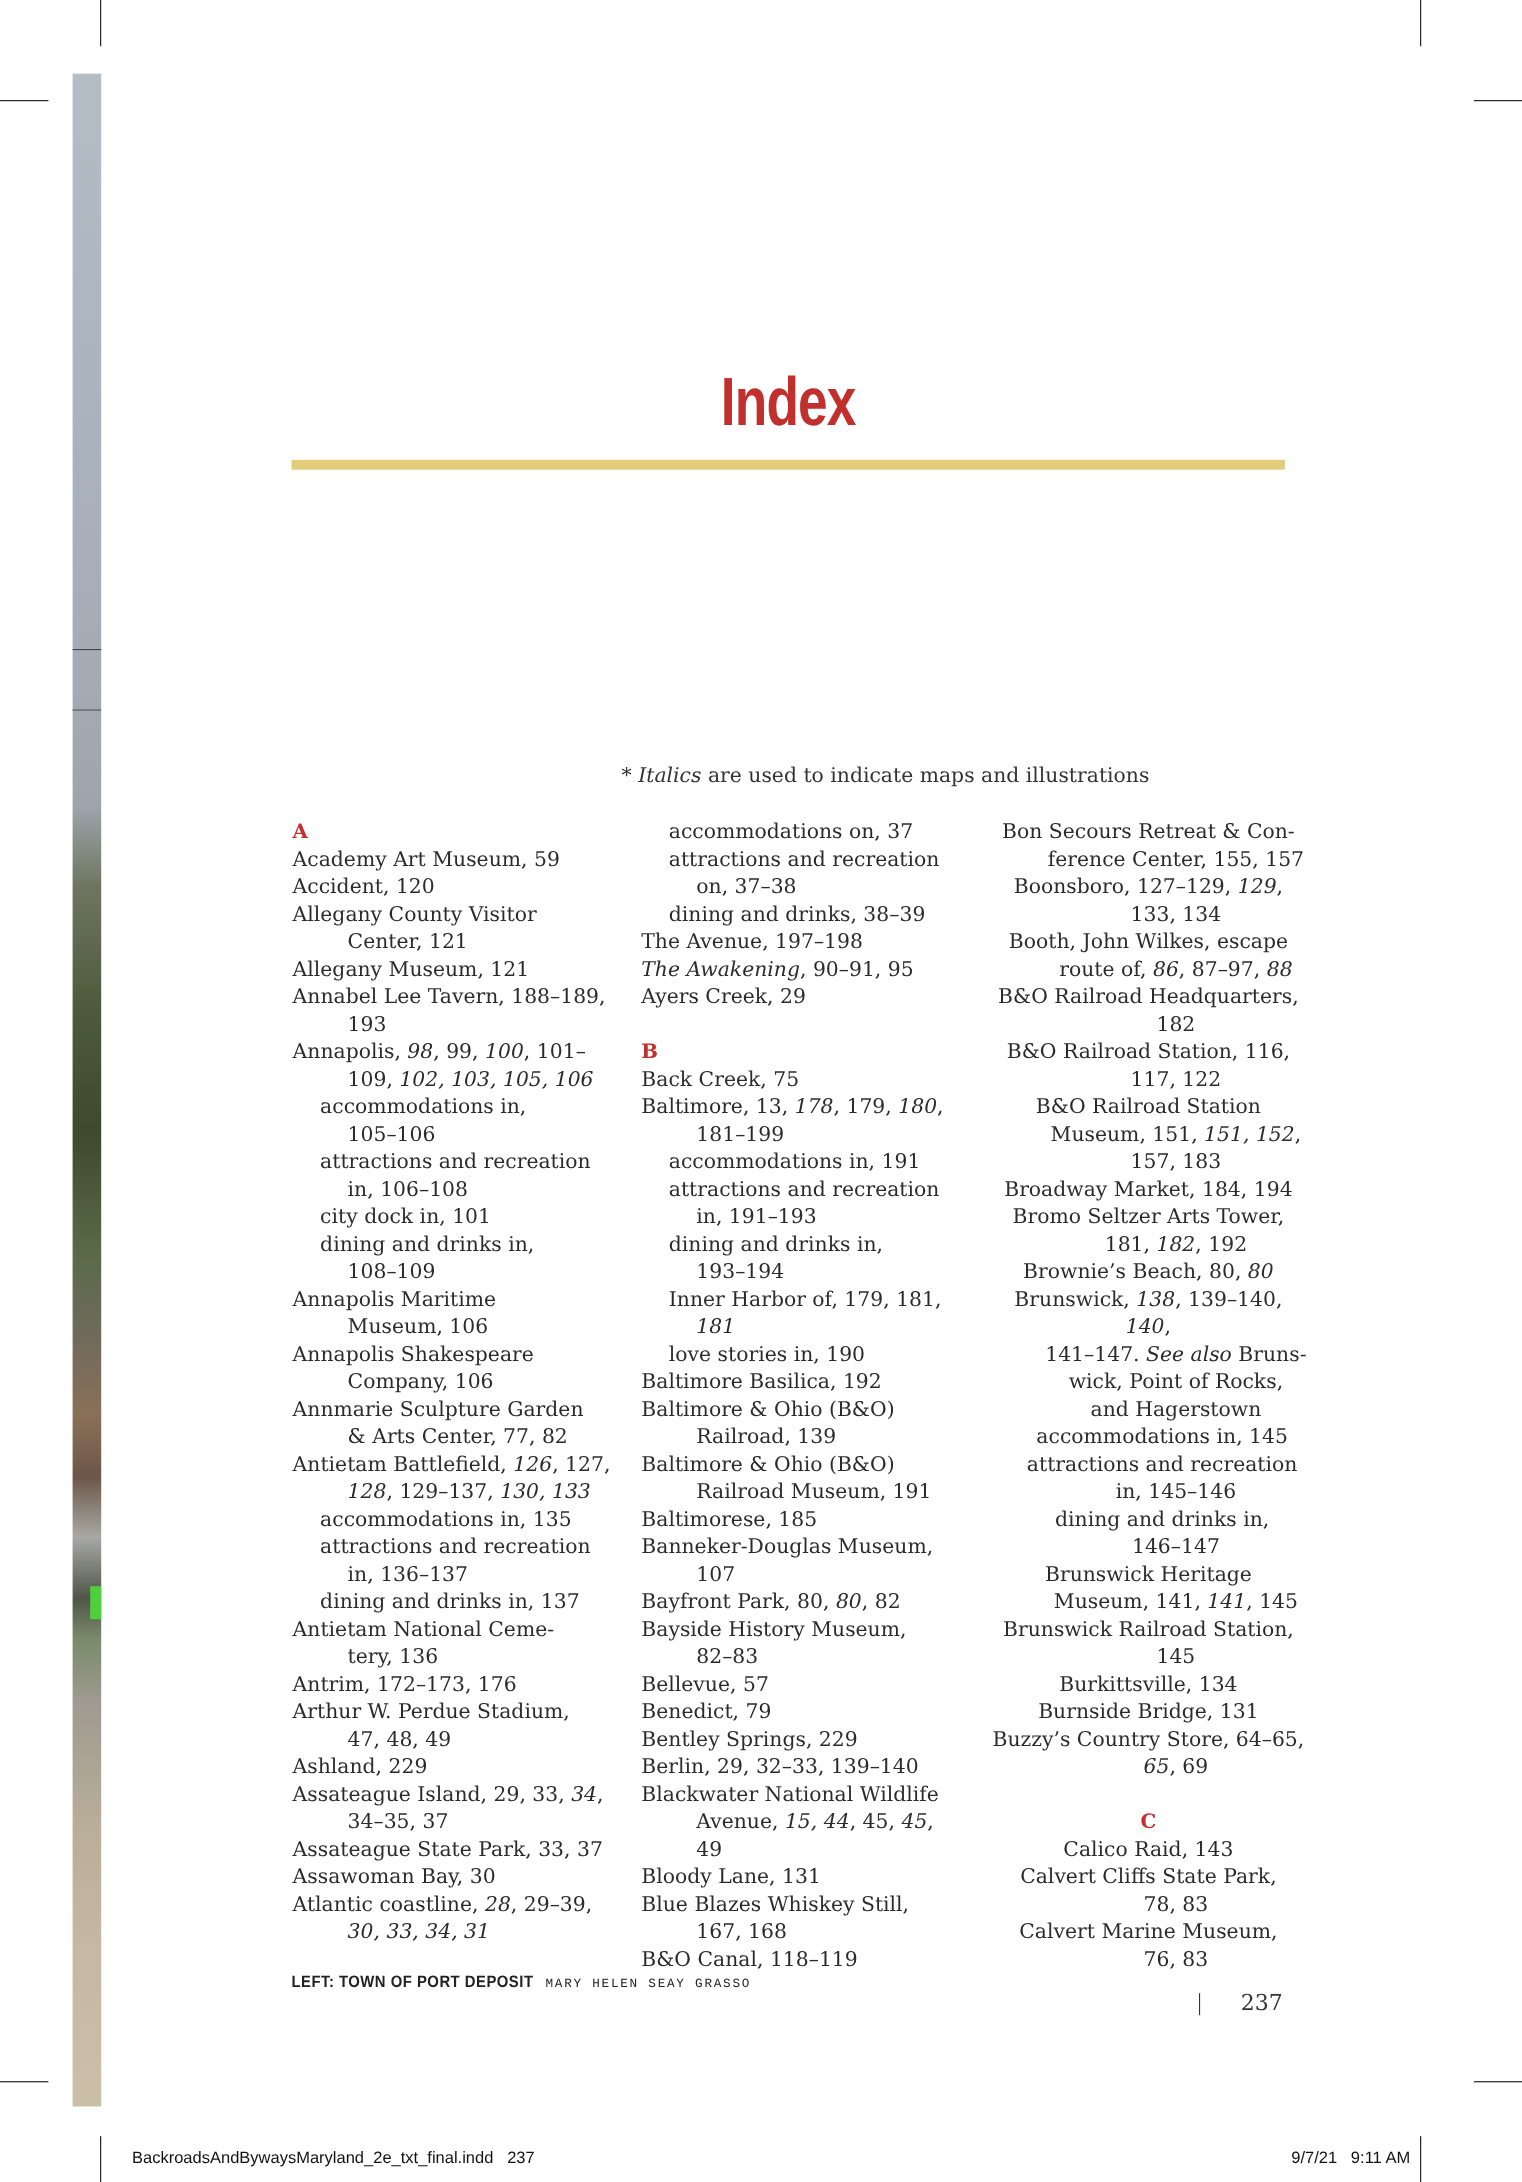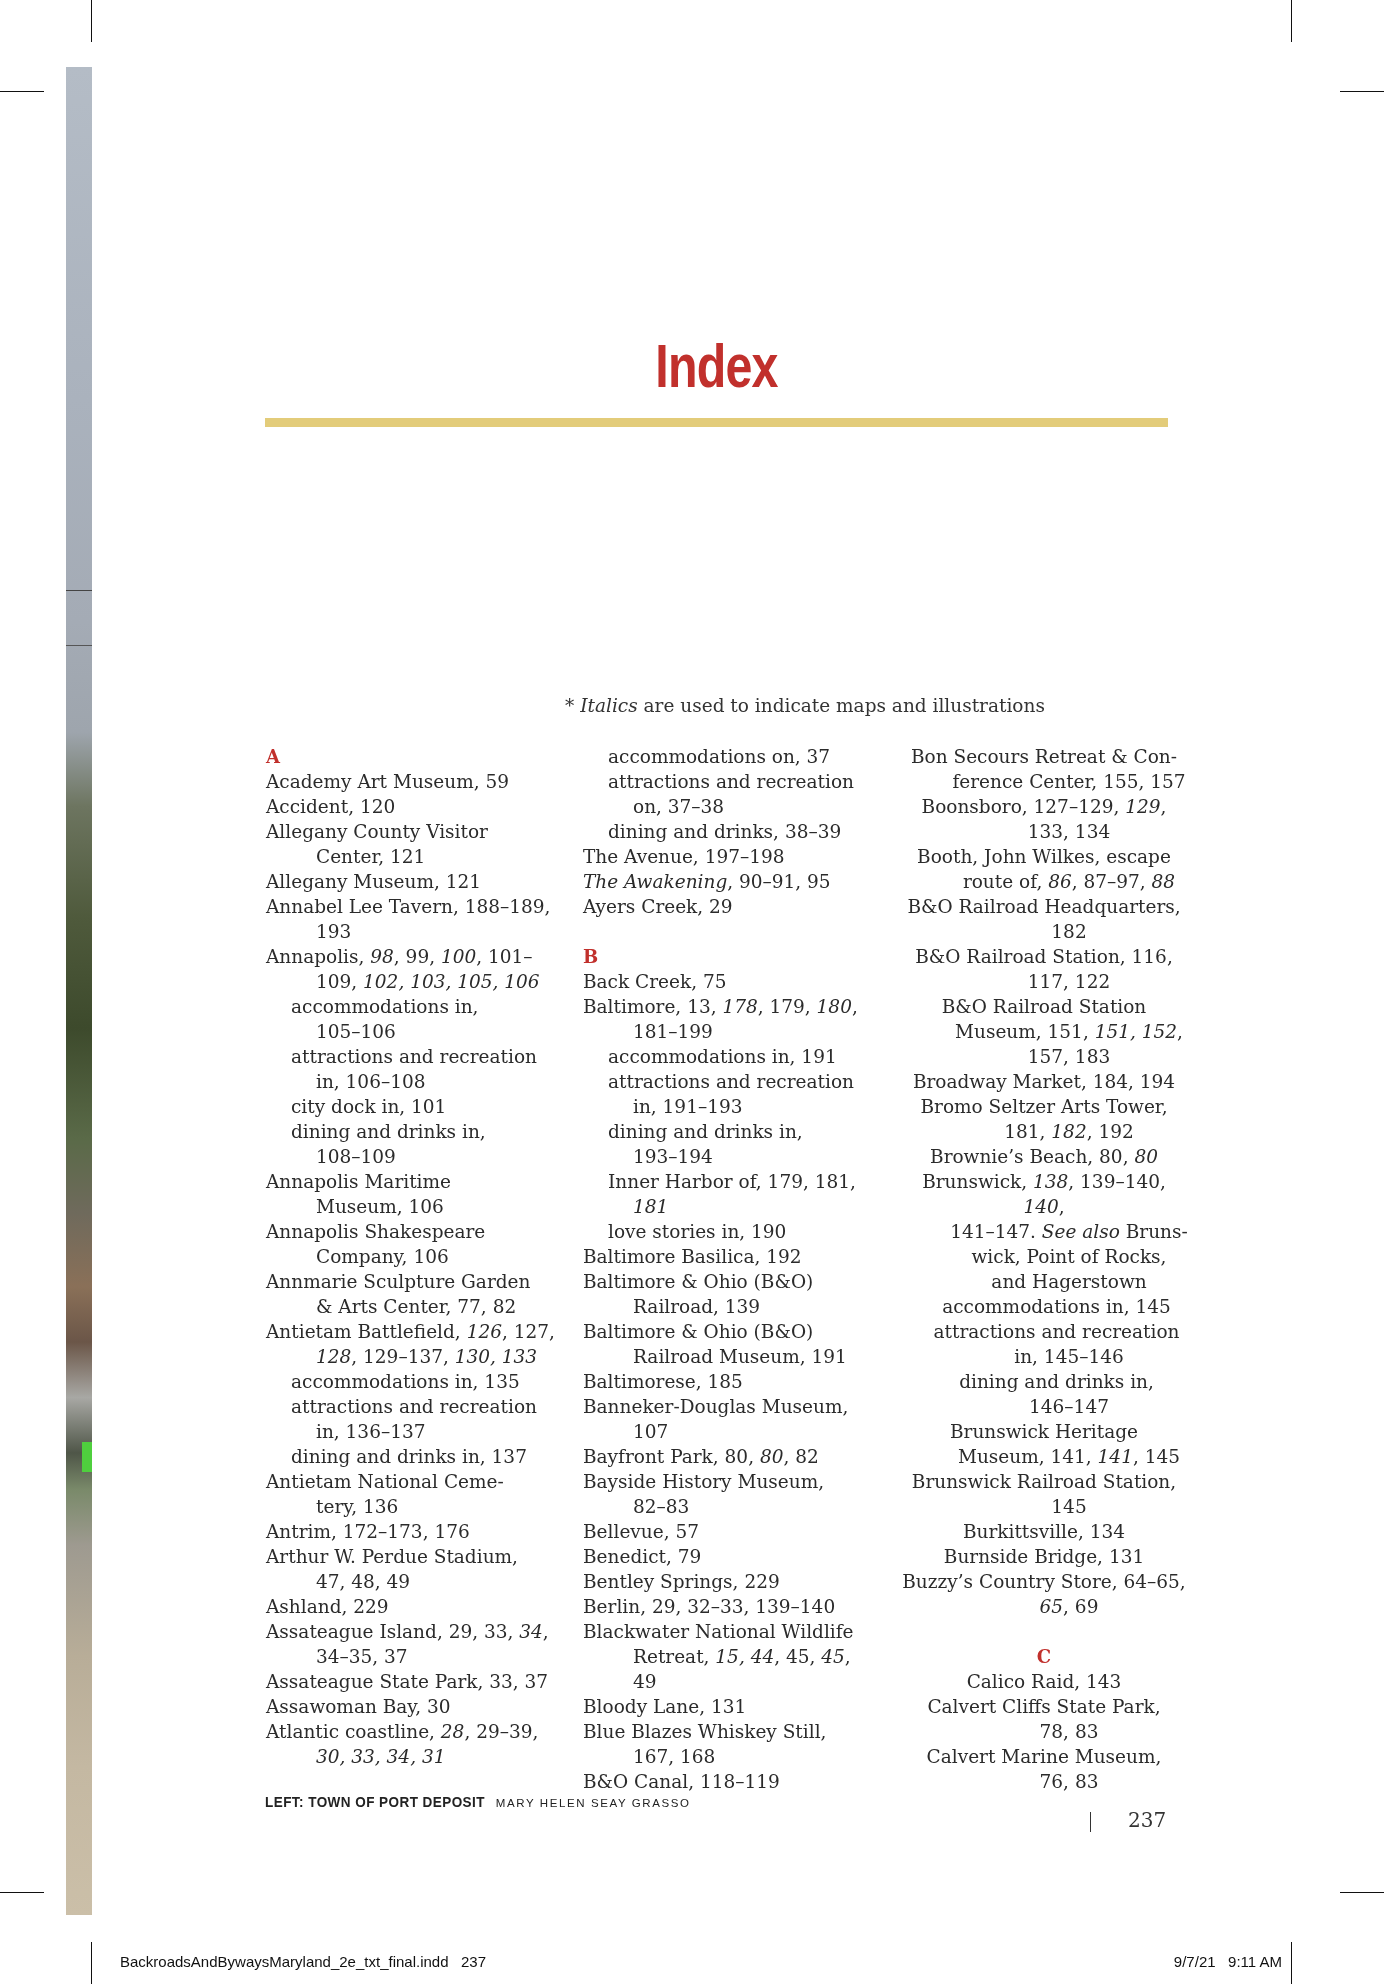--- a/index.html
+++ b/index.html
@@ -46,21 +46,21 @@
   .l0 { padding-left: 0; }
   .l1 { padding-left: 25px; }
   .l2 { padding-left: 50px; }
   .it { font-style: italic; }
 
   .caption {
     position: absolute; left: 265px; top: 1793px; white-space: nowrap;
     font-family: "Liberation Sans", "DejaVu Sans", sans-serif; color: #222;
   }
   .caption .bold { font-weight: bold; font-size: 15px; letter-spacing: 0.5px; display:inline-block; transform: scaleX(0.9); transform-origin: left; }
-  .caption .credit { font-size: 11.5px; letter-spacing: 1.6px; margin-left: -18px; }
+  .caption .credit { font-size: 11.5px; letter-spacing: 1.6px; margin-left: -18px; font-family: Liberation Mono, monospace; }
   .folio-bar { position: absolute; left: 1090px; top: 1812px; width: 1px; height: 20px; background: #333; }
   .folio { position: absolute; left: 1128px; top: 1808px; font-size: 20px; color: #333; font-family: "DejaVu Serif", serif; }
 
   .slug { position: absolute; top: 1953px; font-family: "Liberation Sans", "DejaVu Sans", sans-serif; font-size: 15px; color: #111; }
   .slug-left { left: 120px; }
   .slug-right { right: 102px; }
 </style>
 </head>
 <body>
 
@@ -157,21 +157,21 @@
     <div class="line l0"><span>Banneker-Douglas Museum,</span></div>
     <div class="line l2"><span>107</span></div>
     <div class="line l0"><span>Bayfront Park, 80, </span><span class="it">80</span><span>, 82</span></div>
     <div class="line l0"><span>Bayside History Museum,</span></div>
     <div class="line l2"><span>82–83</span></div>
     <div class="line l0"><span>Bellevue, 57</span></div>
     <div class="line l0"><span>Benedict, 79</span></div>
     <div class="line l0"><span>Bentley Springs, 229</span></div>
     <div class="line l0"><span>Berlin, 29, 32–33, 139–140</span></div>
     <div class="line l0"><span>Blackwater National Wildlife</span></div>
-    <div class="line l2"><span>Retreat, </span><span class="it">15, 44</span><span>, 45, </span><span class="it">45</span><span>, 49</span></div>
+    <div class="line l2"><span>Avenue, </span><span class="it">15, 44</span><span>, 45, </span><span class="it">45</span><span>, 49</span></div>
     <div class="line l0"><span>Bloody Lane, 131</span></div>
     <div class="line l0"><span>Blue Blazes Whiskey Still,</span></div>
     <div class="line l2"><span>167, 168</span></div>
     <div class="line l0"><span>B&amp;O Canal, 118–119</span></div>
   </div>
 <div class="col col3">
     <div class="line l0"><span>Bon Secours Retreat &amp; Con-</span></div>
     <div class="line l2"><span>ference Center, 155, 157</span></div>
     <div class="line l0"><span>Boonsboro, 127–129, </span><span class="it">129</span><span>,</span></div>
     <div class="line l2"><span>133, 134</span></div>

